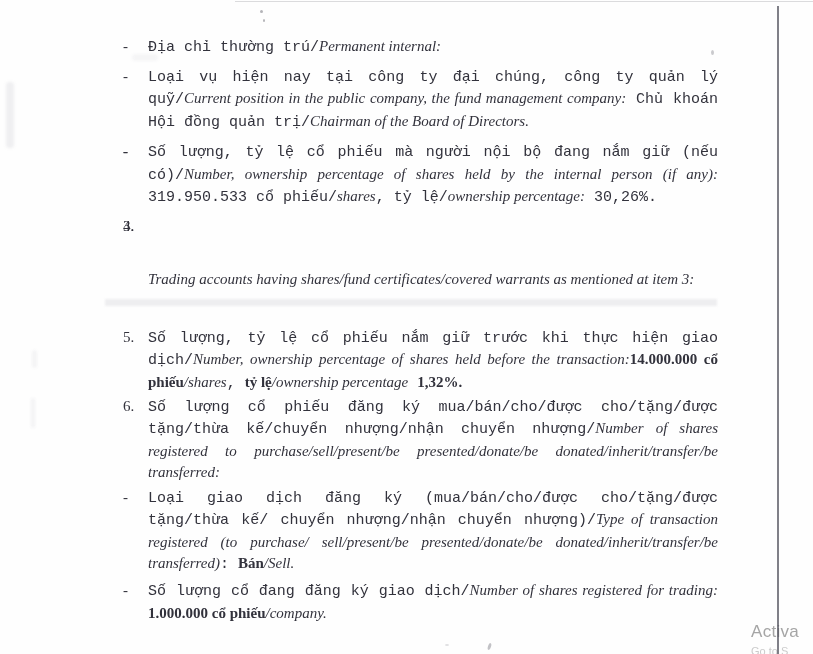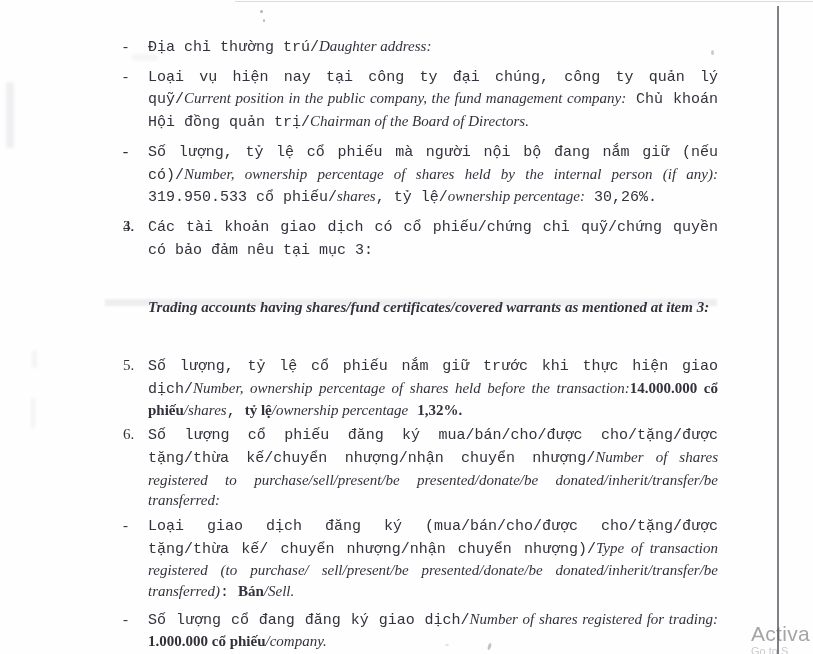--- a/index.html
+++ b/index.html
@@ -23,21 +23,21 @@
   .item {
     position: relative;
     padding-left: 25px;
     text-align: justify;
     margin-bottom: 7px;
   }
   .item .marker { position: absolute; left: 0; top: 0; }
   .r-n { font-style: normal; font-family: Liberation Mono, monospace; }
   .r-i { font-style: italic; }
   .r-b { font-weight: bold; }
-  .gap-top-xl { margin-top: 36px; font-weight: bold; }
+  .gap-top-xl { margin-top: 60px; }
   .gap-top-lg { margin-top: 37px; }
   .tight { margin-bottom: 1px; }
   .mb-sm { margin-bottom: 4px; }
   .mb-md { margin-bottom: 5px; }
 
   
   .scan-edge-line {
     position: absolute;
     top: 6px; bottom: 0;
     left: 777px;
@@ -69,21 +69,21 @@
     width: 612px; height: 7px;
     background: rgba(100,100,115,0.10);
     filter: blur(1.2px);
   }
 
   
   .wm-1 {
     position: absolute;
     left: 751px; top: 622px;
     font-family: "Liberation Sans", sans-serif;
-    font-size: 21px;
+    font-size: 17px;
     color: #a5a5a5;
     letter-spacing: 0.3px;
     white-space: nowrap;
     z-index: 3;
   }
   .wm-2 {
     position: absolute;
     left: 751px; top: 645px;
     font-family: "Liberation Sans", sans-serif;
     font-size: 11px;
@@ -91,26 +91,26 @@
     white-space: nowrap;
     z-index: 3;
   }
 </style>
 </head>
 <body>
 
 <div class="page">
 
   <div class="content" id="doc-items">
-      <div class="item"><span class="marker">-</span><span><span class="r-n">Địa chỉ thường trú/</span><span class="r-i">Daughter address:</span></span></div>
+      <div class="item"><span class="marker">-</span><span><span class="r-n">Địa chỉ thường trú/</span><span class="r-i">Permanent internal:</span></span></div>
       <div class="item"><span class="marker">-</span><span><span class="r-n">Loại vụ hiện nay tại công ty đại chúng, công ty quản lý quỹ/</span><span class="r-i">Current position in the public company, the fund management company:</span><span class="r-n"> Chủ khoán Hội đồng quản trị/</span><span class="r-i">Chairman of the Board of Directors.</span></span></div>
       <div class="item"><span class="marker">-</span></div>
       <div class="item"><span class="marker">-</span><span><span class="r-n">Số lượng, tỷ lệ cổ phiếu mà người nội bộ đang nắm giữ (nếu có)/</span><span class="r-i">Number, ownership percentage of shares held by the internal person (if any):</span><span class="r-n"> 319.950.533 cổ phiếu/</span><span class="r-i">shares</span><span class="r-n">, tỷ lệ/</span><span class="r-i">ownership percentage:</span><span class="r-n"> 30,26%.</span></span></div>
       <div class="item"><span class="marker">3.</span></div>
-      <div class="item"><span class="marker">4.</span><span><span class="r-n">Các tài khoản giao dịch có cổ phiếu/chứng chỉ quỹ/chứng quyền có bảo đảm nêu tại mục 3:</span></span></div>
+      <div class="item"><span class="marker">4.</span></div>
       <div class="item gap-top-xl"><span class="marker"></span><span><span class="r-i">Trading accounts having shares/fund certificates/covered warrants as mentioned at item 3:</span></span></div>
       <div class="item gap-top-lg tight"><span class="marker">5.</span><span><span class="r-n">Số lượng, tỷ lệ cổ phiếu nắm giữ trước khi thực hiện giao dịch/</span><span class="r-i">Number, ownership percentage of shares held before the transaction:</span><span class="r-b">14.000.000 cổ phiếu</span><span class="r-i">/shares</span><span class="r-n">, </span><span class="r-b">tỷ lệ</span><span class="r-i">/ownership percentage</span><span class="r-n"> </span><span class="r-b">1,32%.</span></span></div>
       <div class="item mb-sm"><span class="marker">6.</span><span><span class="r-n">Số lượng cổ phiếu đăng ký mua/bán/cho/được cho/tặng/được tặng/thừa kế/chuyển nhượng/nhận chuyển nhượng/</span><span class="r-i">Number of shares registered to purchase/sell/present/be presented/donate/be donated/inherit/transfer/be transferred:</span></span></div>
       <div class="item mb-md"><span class="marker">-</span><span><span class="r-n">Loại giao dịch đăng ký (mua/bán/cho/được cho/tặng/được tặng/thừa kế/ chuyển nhượng/nhận chuyển nhượng)/</span><span class="r-i">Type of transaction registered (to purchase/ sell/present/be presented/donate/be donated/inherit/transfer/be transferred)</span><span class="r-n">: </span><span class="r-b">Bán</span><span class="r-i">/Sell.</span></span></div>
       <div class="item"><span class="marker">-</span><span><span class="r-n">Số lượng cổ đang đăng ký giao dịch/</span><span class="r-i">Number of shares registered for trading:</span><span class="r-n"> </span><span class="r-b">1.000.000 cổ phiếu</span><span class="r-i">/company.</span></span></div>
     </div>
 
   <div class="scan-top-line"></div>
   <div class="scan-edge-line"></div>
   <div class="erased-line"></div>

